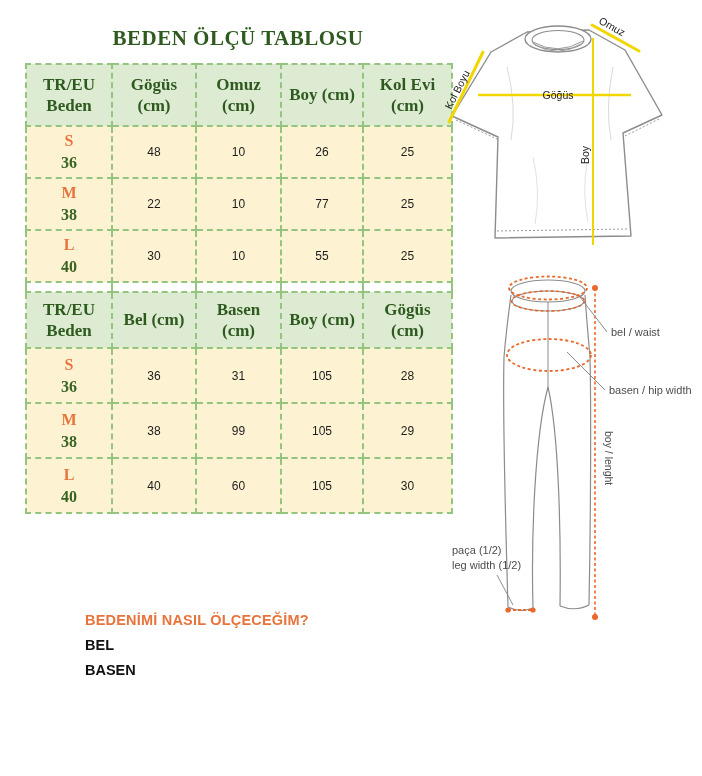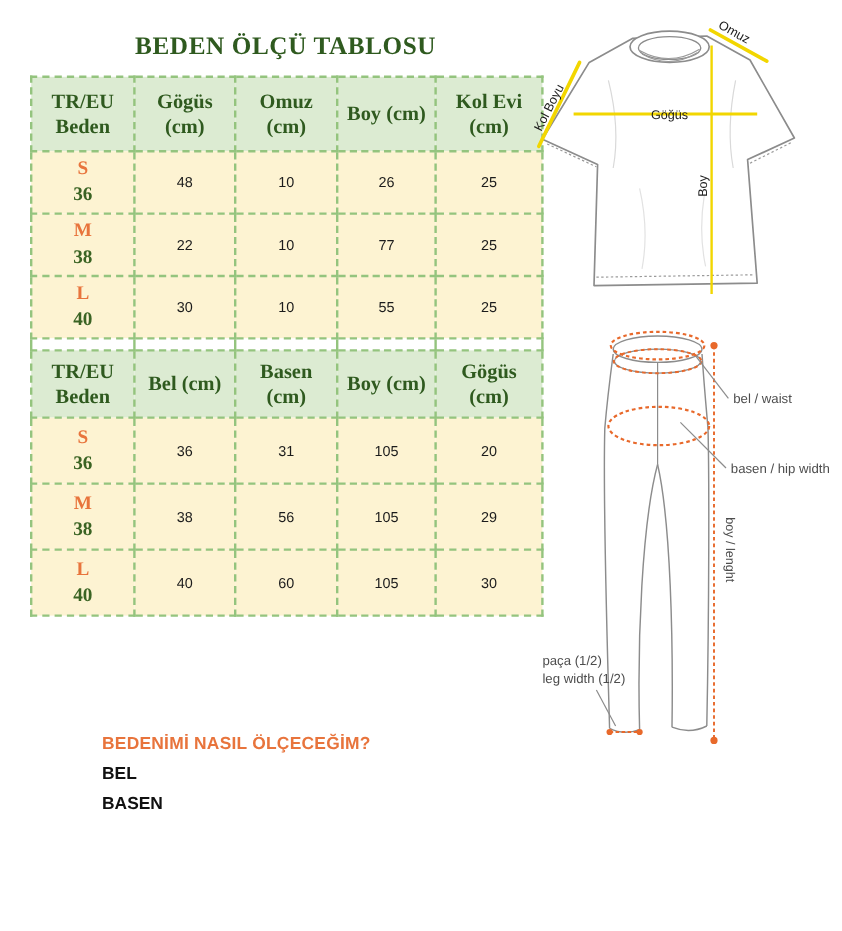--- a/index.html
+++ b/index.html
@@ -139,29 +139,29 @@
           </th>
       </tr>
       <tr class="data data2">
         <td class="size-cell">
             <span class="s">S</span>
             <span class="eu">36</span>
           </td>
         <td class="value">36</td>
         <td class="value">31</td>
         <td class="value">105</td>
-        <td class="value">20</td>
+        <td class="value">28</td>
       </tr>
       <tr class="data data2">
         <td class="size-cell">
             <span class="s">M</span>
             <span class="eu">38</span>
           </td>
         <td class="value">38</td>
-        <td class="value">56</td>
+        <td class="value">99</td>
         <td class="value">105</td>
         <td class="value">29</td>
       </tr>
       <tr class="data data2">
         <td class="size-cell">
             <span class="s">L</span>
             <span class="eu">40</span>
           </td>
         <td class="value">40</td>
         <td class="value">60</td>

